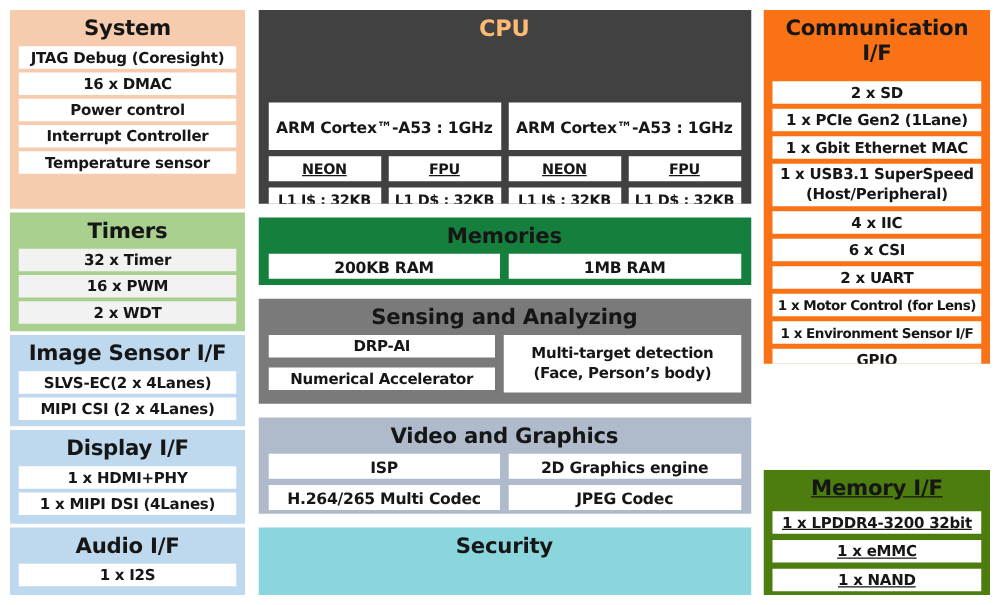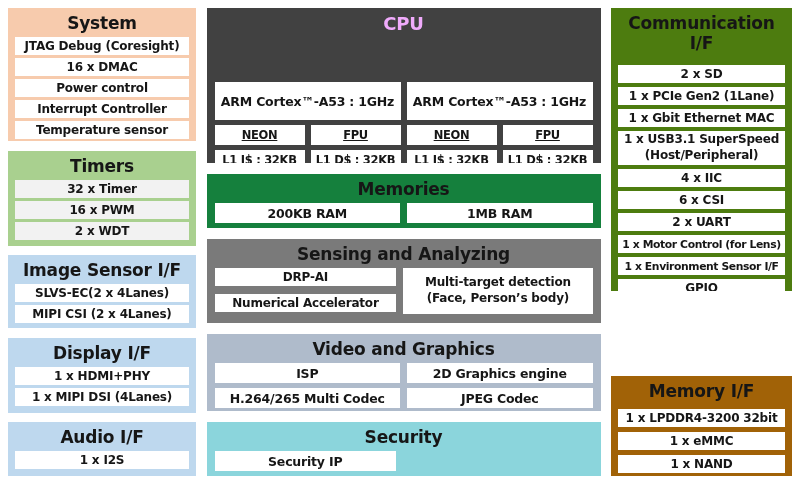--- a/index.html
+++ b/index.html
@@ -18,52 +18,52 @@
 
   .items { display:flex; flex-direction:column; gap:3px; }
   .item {
     background:#ffffff; height:18px; display:flex; align-items:center; justify-content:center;
     font-size:12px; white-space:nowrap; letter-spacing:-0.2px;
   }
   .sm { font-size:10.8px; letter-spacing:-0.4px; }
   .two-line { height:34px; white-space:pre-line; text-align:center; line-height:1.3; }
 
   
-  .b-system { background:#F7CBAD; height:133px; }
+  .b-system { background:#F7CBAD; height:159px; }
   .b-timers { background:#A9D08F; height:95px; }
   .b-timers .item { background:#F2F2F2; }
   .b-imgsensor { background:#BED8EE; height:73px; }
   .b-display   { background:#BED8EE; height:75px; }
   .b-audio     { background:#BED8EE; height:54px; }
 
   
   .b-cpu { background:#414141; height:155px; padding:0 8px 7px; }
-  .b-cpu h2 { color:#f0abfc; font-size:18px; }
+  .b-cpu h2 { color:#fdba74; font-size:18px; }
   .cpu-grid { display:grid; grid-template-columns:repeat(4,1fr); grid-template-rows:38px 20px 20px 22px; gap:5px 6px;margin-top:44px; }
   .cpu-core { grid-column:span 2; background:#ffffff; display:flex; align-items:center; justify-content:center; font-size:12.5px; white-space:nowrap; letter-spacing:-0.2px; }
   .cpu-cell { background:#ffffff; display:flex; align-items:center; justify-content:center; font-size:11.5px; white-space:nowrap; letter-spacing:-0.3px;text-decoration:underline; }
   .cpu-l2 { grid-column:span 4; background:#ffffff; display:flex; align-items:center; justify-content:center; font-size:12.5px; }
 
   .b-memories { background:#15803d; height:54px; padding:0 8px 6px; }
   .grid2 { display:grid; grid-template-columns:1fr 1fr; gap:5px 7px; }
   .grid2 .item { height:20px; font-size:12.5px; }
 
   .b-sensing { background:#7A7A7A; height:84px; padding:0 8px 6px; }
   .sens-grid { display:grid; grid-template-columns:1fr 1.04fr; grid-template-rows:20px 20px; gap:6px 7px; }
   .sens-tall { grid-row:span 2; height:46px; }
 
   .b-video { background:#AFBBCB; height:77px; padding:0 8px 6px; }
 
   .b-security { background:#8BD5DC; height:54px; padding:0 8px 6px; }
   .b-security .item { width:48%; height:20px; font-size:12.5px; }
 
   
-  .b-comm { background:#4d7c0f; height:283px; }
+  .b-comm { background:#f97316; height:283px; }
   .b-comm .items { gap:4px; margin-top:8px; }
-  .b-memif { background:#a16207; height:100px; }
+  .b-memif { background:#4d7c0f; height:100px;text-decoration:underline; }
   .b-memif .items { gap:5px; margin-top:4px; }
   .b-analog { background:#FBEED3; height:54px; }
 </style>
 </head>
 <body>
 
 <div class="page">
 
   <div class="col col-left">
 
@@ -154,23 +154,20 @@
       <div class="grid2">
         <div class="item">ISP</div>
         <div class="item">2D Graphics engine</div>
         <div class="item">H.264/265 Multi Codec</div>
         <div class="item">JPEG Codec</div>
       </div>
     </section>
 
     <section class="block b-security">
       <h2>Security</h2>
-      <div class="items">
-        <div class="item">Security IP</div>
-      </div>
     </section>
 
   </div>
 
   <div class="col col-right">
 
     <section class="block b-comm">
       <h2>Communication I/F</h2>
       <div class="items">
         <div class="item">2 x SD</div>

